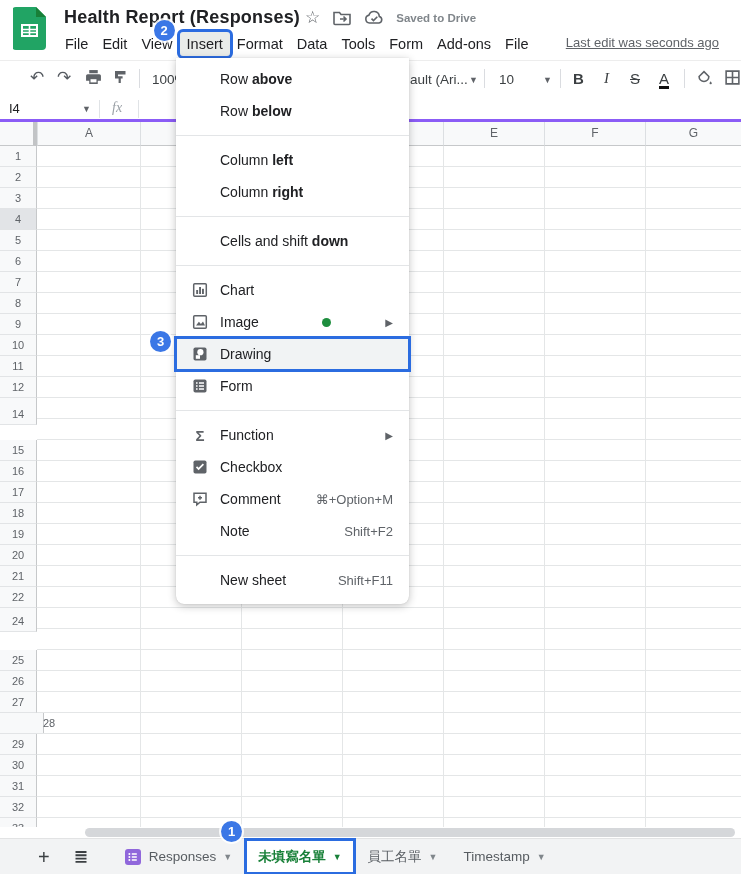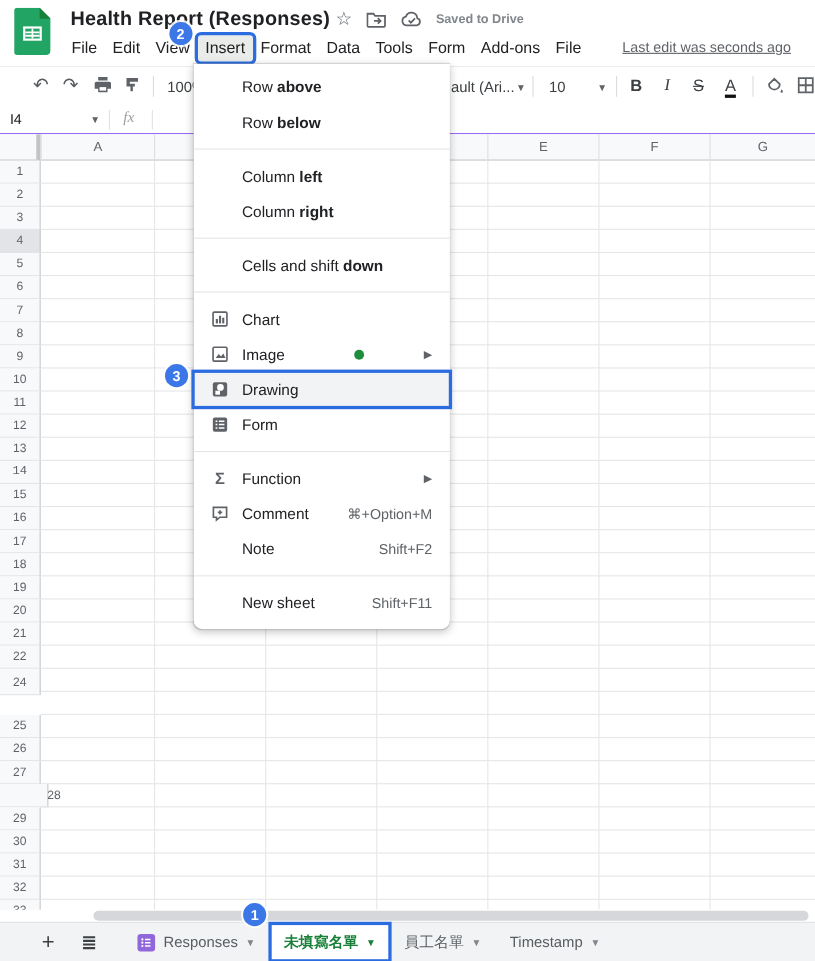--- a/index.html
+++ b/index.html
@@ -31,21 +31,21 @@
   .vsep{position:absolute;top:8px;width:1px;height:19px;background:#dadce0}
   .tb-text{font-size:13.5px;color:#3c4043;top:11px}
   .caret{font-size:9px;color:#5f6368;top:14px}
   .fmt{font-size:15px;top:9px;color:#3c4043}
   .fmt.b{font-weight:700}
   .fmt.i{font-style:italic;font-family:"Liberation Serif",serif}
   .fmt.s{text-decoration:line-through}
   .fmt.a{border-bottom:3px solid #111;line-height:15px;top:10px}
 
   
-  .namerow{position:absolute;left:0;top:96px;width:741px;height:26px;border-bottom:1px solid #8b5cf6}
+  .namerow{position:absolute;left:0;top:96px;width:741px;height:26px;border-bottom:3px solid #8b5cf6}
   .namebox{position:absolute;left:9px;top:5px;font-size:13px;color:var(--ink)}
   .name-caret{position:absolute;left:82px;top:8px;font-size:9px;color:#5f6368}
   .fx{position:absolute;left:112px;top:4px;font-size:14px;font-style:italic;
       font-family:"Liberation Serif",serif;color:#9aa0a6}
   .nsep{position:absolute;top:4px;width:1px;height:18px;background:#e0e3e6}
 
   
   .corner{position:absolute;left:0;top:122px;width:37px;height:24px;background:var(--hdrbg);
           border-right:4px solid #c2c4c6;border-bottom:1px solid var(--hdrline)}
   .colhead{position:absolute;top:122px;height:24px;line-height:23px;text-align:center;font-size:12px;
@@ -216,21 +216,21 @@
     <div class="rowhead" style="top: 168px;">9</div>
     <div class="rowline" style="top: 168px;"></div>
     <div class="rowhead" style="top: 189px;">10</div>
     <div class="rowline" style="top: 189px;"></div>
     <div class="rowhead" style="top: 210px;">11</div>
     <div class="rowline" style="top: 210px;"></div>
     <div class="rowhead" style="top: 231px;">12</div>
     <div class="rowline" style="top: 231px;"></div>
     <div class="rowhead" style="top: 252px;">13</div>
     <div class="rowline" style="top: 252px;"></div>
-    <div class="rowhead" style="top: 273px; font-family: Liberation Mono, monospace;">14</div>
+    <div class="rowhead" style="top: 258px;">14</div>
     <div class="rowline" style="top: 273px;"></div>
     <div class="rowhead" style="top: 294px;">15</div>
     <div class="rowline" style="top: 294px;"></div>
     <div class="rowhead" style="top: 315px;">16</div>
     <div class="rowline" style="top: 315px;"></div>
     <div class="rowhead" style="top: 336px;">17</div>
     <div class="rowline" style="top: 336px;"></div>
     <div class="rowhead" style="top: 357px;">18</div>
     <div class="rowline" style="top: 357px;"></div>
     <div class="rowhead" style="top: 378px;">19</div>
@@ -340,20 +340,29 @@
     <div class="mdiv"></div>
     <div class="mi">
       <span class="mi-icon">
         <span class="sigma">Σ</span>
       </span>
       <span class="mi-label">Function</span>
       <span class="sub">▶</span>
     </div>
     <div class="mi">
       <span class="mi-icon">
+        <svg width="16" height="16" viewBox="0 0 16 16">
+          <rect x="1.5" y="1.5" width="13" height="13" rx="1.8" fill="#5f6368"></rect>
+          <path d="M6.6 11.2L3.9 8.5l1.2-1.2 1.5 1.5 4.2-4.2L12 5.8z" fill="#fff"></path>
+        </svg>
+      </span>
+      <span class="mi-label">Checkbox</span>
+    </div>
+    <div class="mi">
+      <span class="mi-icon">
         <svg width="16" height="16" viewBox="0 0 16 16" fill="none" stroke="#5f6368" stroke-width="1.5">
           <path d="M2 2.2h12v9H8l-3.2 2.6v-2.6H2z"></path>
           <path d="M8 4.8v4M6 6.8h4"></path>
         </svg>
       </span>
       <span class="mi-label">Comment</span>
       <span class="sc">⌘+Option+M</span>
     </div>
     <div class="mi">
       <span class="mi-icon"></span>

